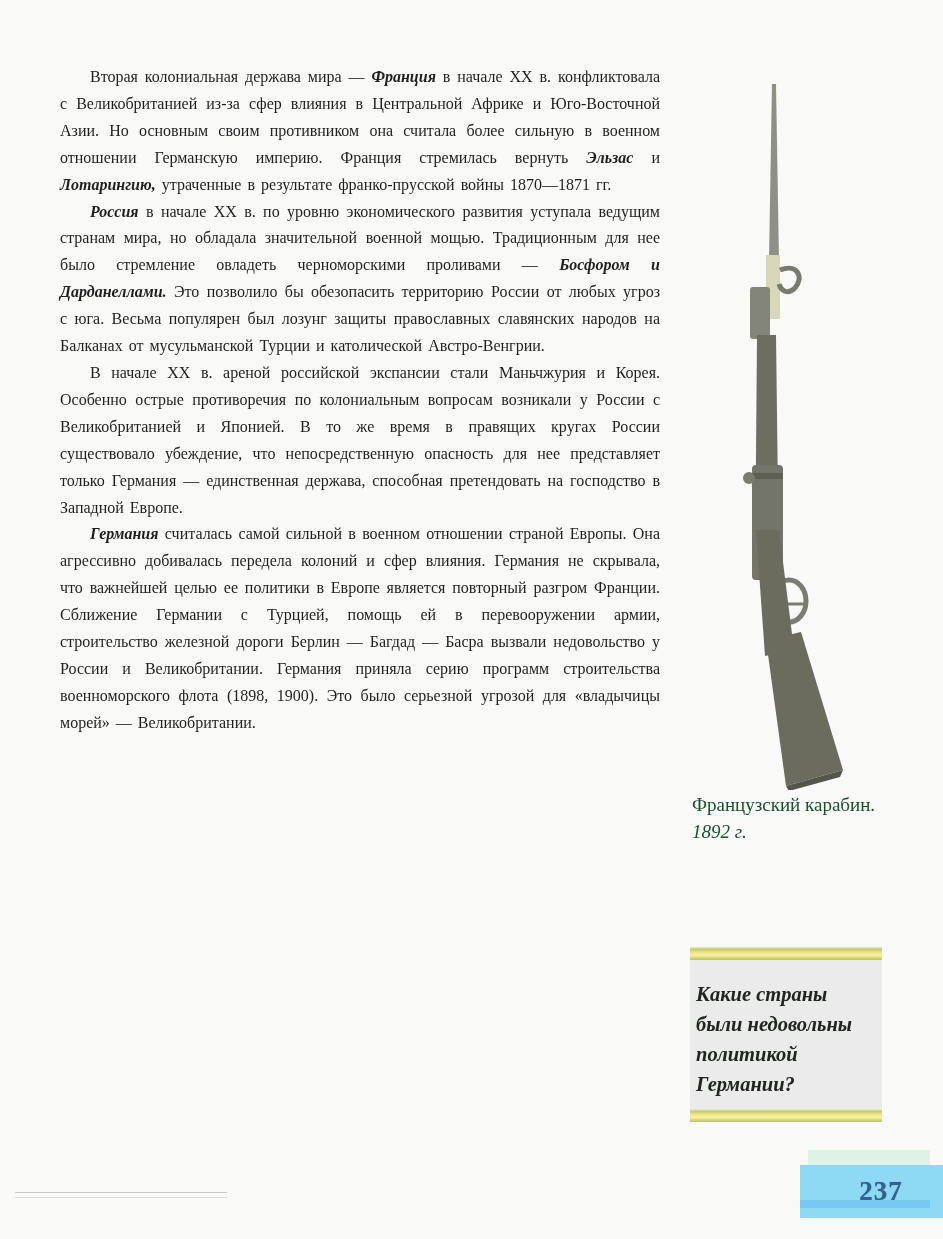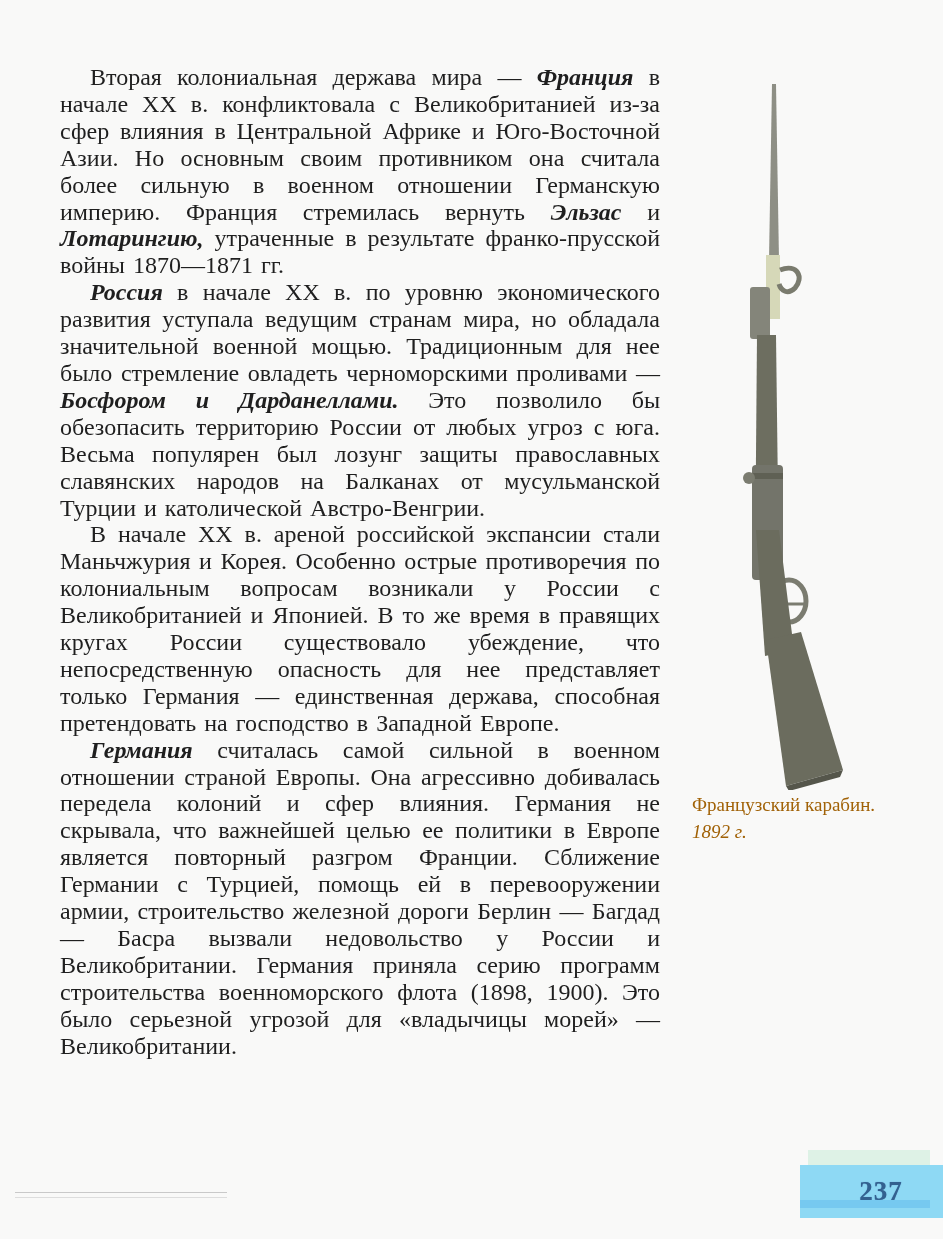--- a/index.html
+++ b/index.html
@@ -9,30 +9,30 @@
   }
   .page{
     position:relative;
     width:943px;height:1239px;
     background:#f9f9f8;
     overflow:hidden;
   }
   
   .article{
     position:absolute;left:60px;top:64px;width:600px;
-    font-size:24px;line-height:26.9px;color:#1f1f1f;
+    font-size:16px;line-height:26.9px;color:#1f1f1f;
     text-align:justify;word-spacing:2px;
   }
   .article p{margin:0;text-indent:30px;}
   .bi{font-weight:bold;font-style:italic;}
   
   .rifle{position:absolute;left:690px;top:80px;width:210px;height:710px;}
   .caption{
     position:absolute;left:692px;top:791px;width:195px;
-    font-size:19px;line-height:27px;color:#a16207;
+    font-size:19px;line-height:27px;color:#14532d;
   }
   .caption .year{font-style:italic;}
   
   .question-panel{
     position:absolute;left:690px;top:947px;width:192px;height:175px;
     background:#ebebeb;
   }
   .accent-bar{
     position:absolute;left:0;width:192px;height:13px;
     background:linear-gradient(180deg,
@@ -101,20 +101,25 @@
     <polygon points="66,450 89,450 104,570 75,576" fill="#6b6c5e"></polygon>
 
     <polygon points="76,560 111,552 153,690 96,706" fill="#6b6c5e"></polygon>
     <polygon points="96,706 153,690 150,697 99,711" fill="#55564b"></polygon>
   </svg>
 
   <div class="caption">
     <span>Французский карабин. </span><span class="year">1892 г.</span>
   </div>
 
+  <div class="question-panel">
+    <div class="accent-bar top"></div>
+    <div class="question-text">Какие страны были недовольны политикой Германии?</div>
+    <div class="accent-bar bottom"></div>
+  </div>
 
   <div class="pagenum-box">
     <div class="pagenum-mint"></div>
     <div class="pagenum-blue">
       <span class="pagenum">237</span>
     </div>
     <div class="pagenum-strip"></div>
   </div>
 
   <div class="edge-line"></div>

